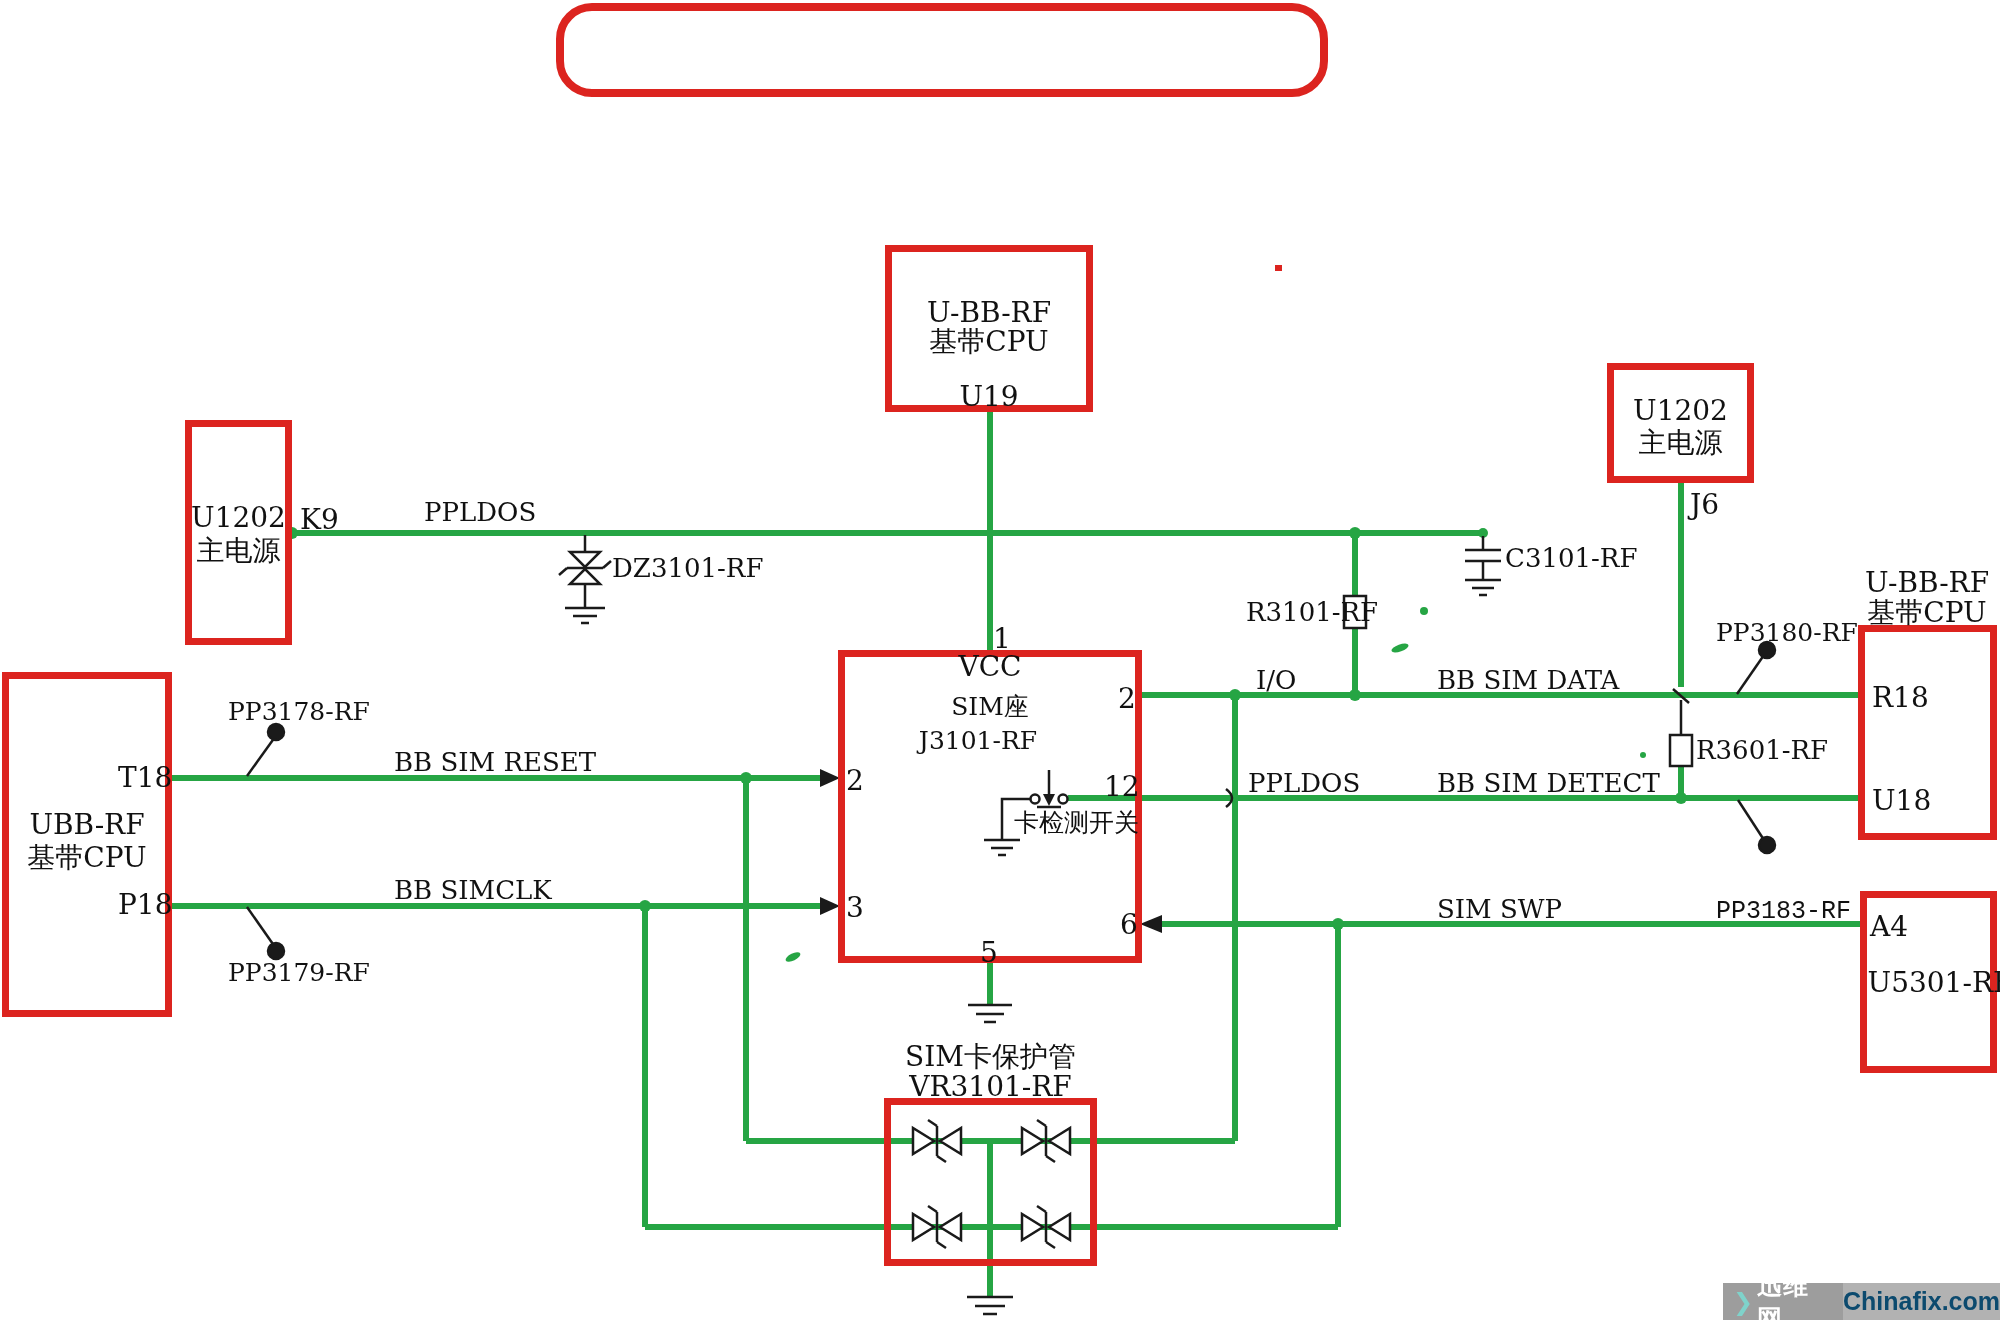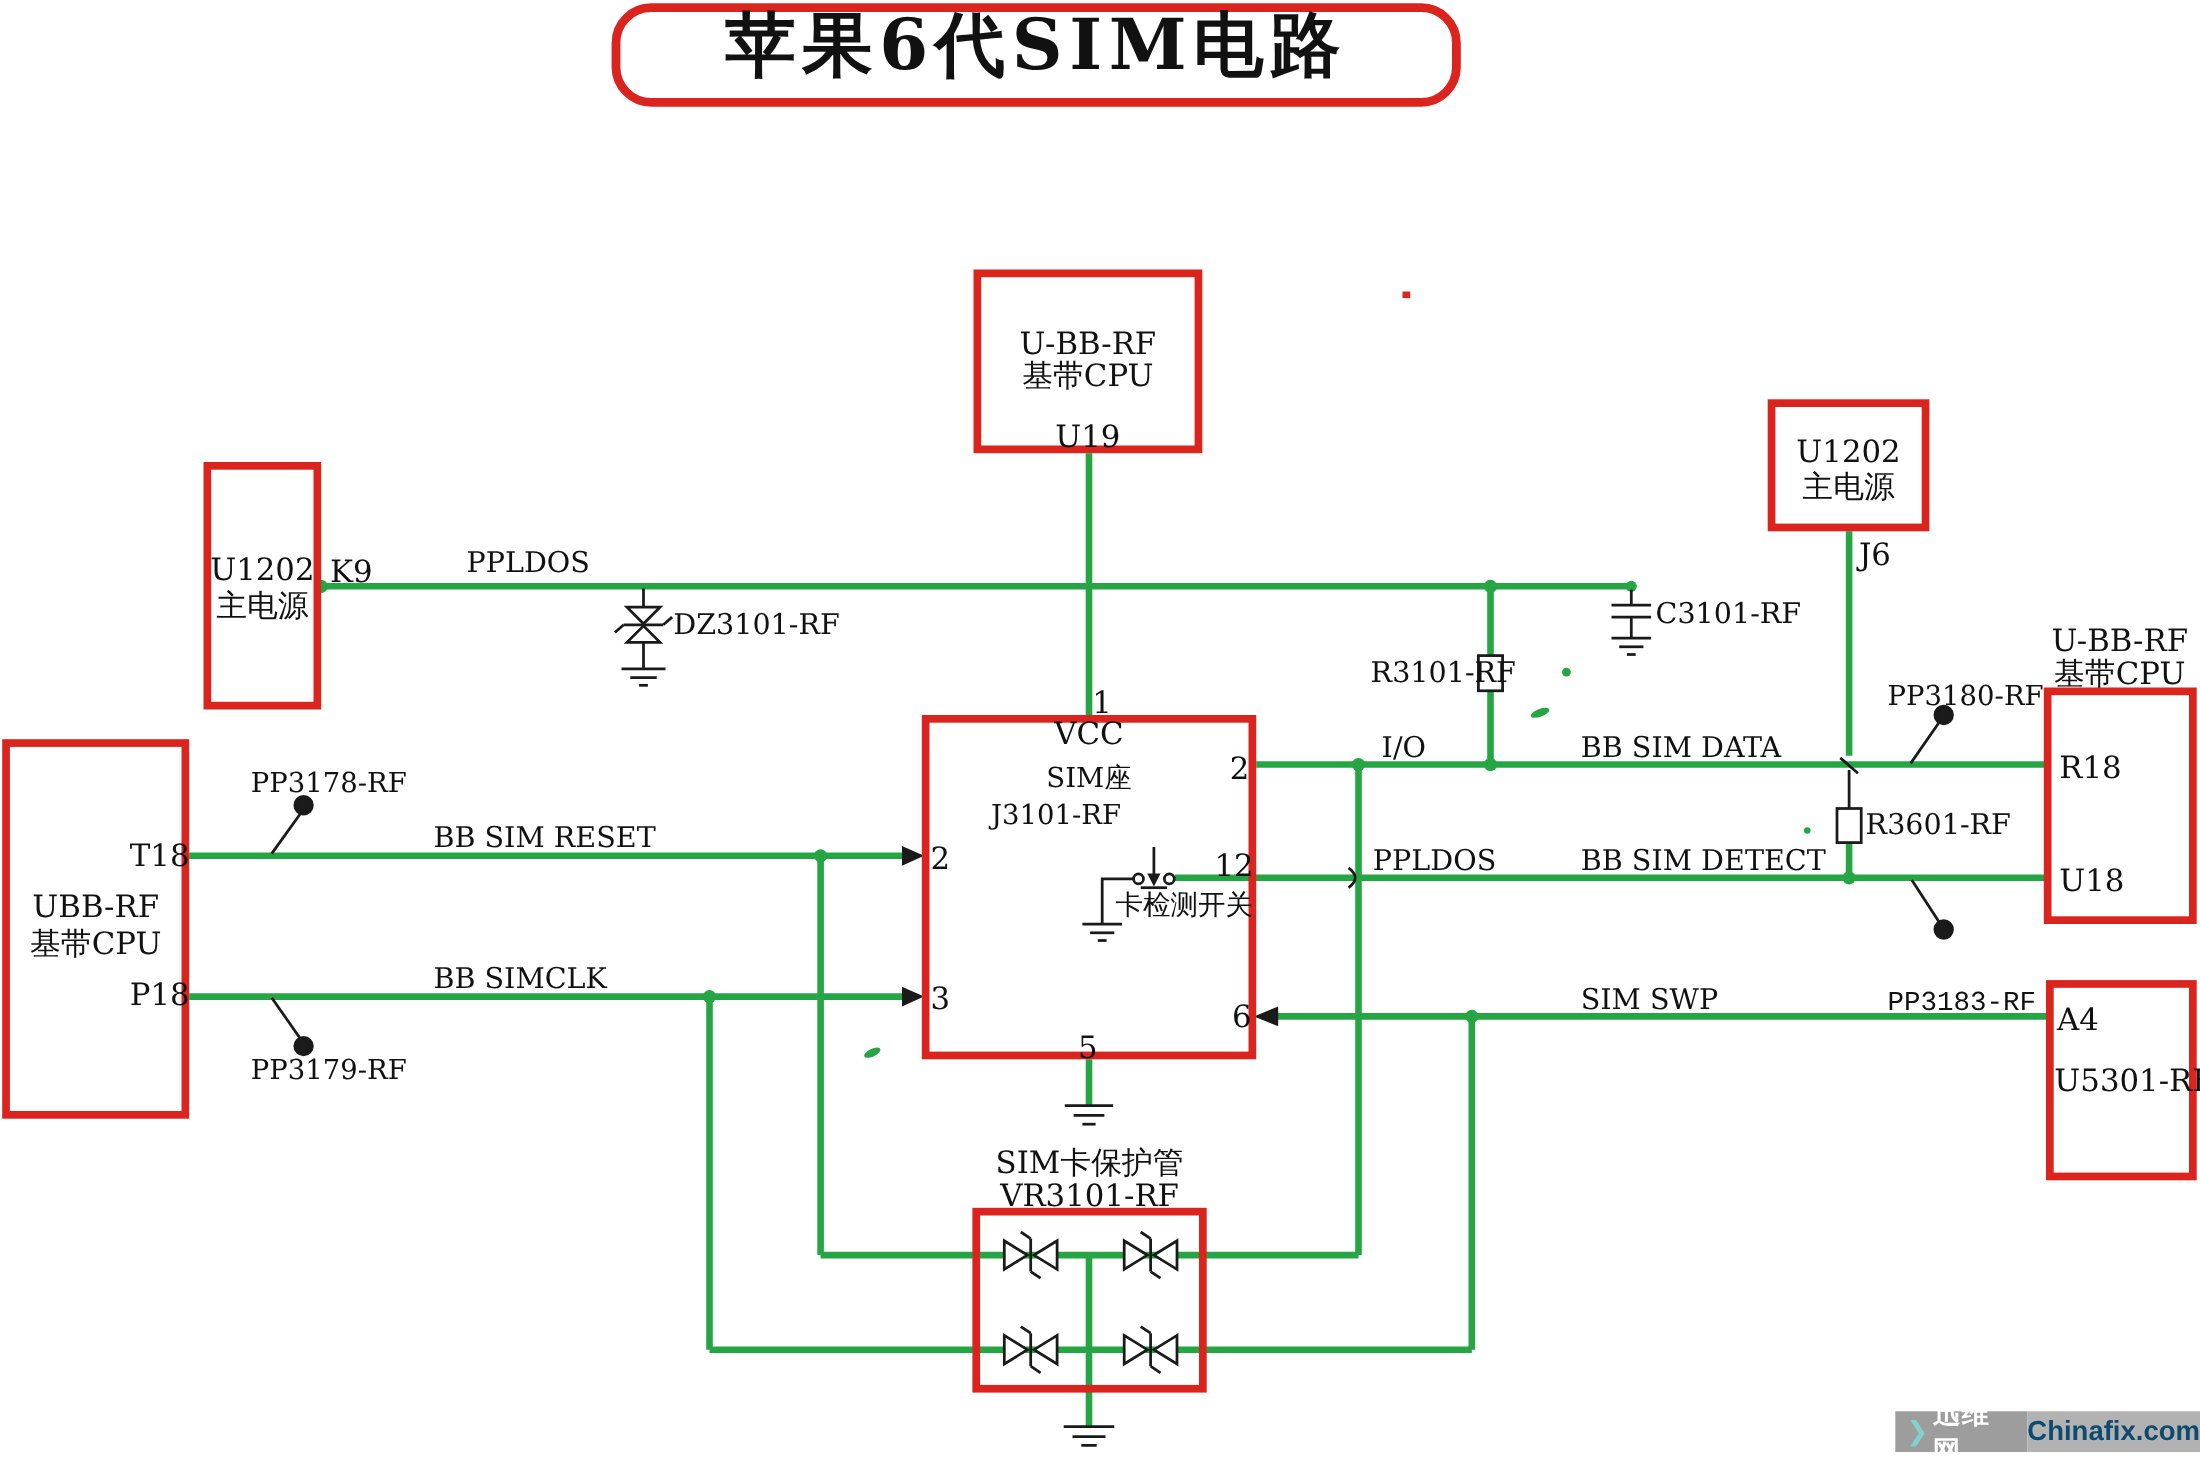--- a/index.html
+++ b/index.html
@@ -175,21 +175,20 @@
     <g>
       <rect x="1275" y="265" width="7" height="6" fill="#dc241f"></rect>
       <ellipse cx="1400" cy="648" rx="9" ry="3.5" fill="#26a544" transform="rotate(-20 1400 648)"></ellipse>
       <circle cx="1424" cy="611" r="4" fill="#26a544"></circle>
       <ellipse cx="793" cy="957" rx="8" ry="3.5" fill="#26a544" transform="rotate(-25 793 957)"></ellipse>
       <circle cx="1643" cy="755" r="3" fill="#26a544"></circle>
     </g>
   </svg>
 
   <div id="title-outline"></div>
-  <div id="title-text" class="lbl">苹果6代SIM电路</div>
 
   <div class="box" style="left:885px;top:245px;width:208px;height:167px;"></div>
   <span class="lbl pin ctr" style="left:885px;top:298px;width:208px;">U-BB-RF</span>
   <span class="lbl pin ctr" style="left:885px;top:327px;width:208px;">基带CPU</span>
   <span class="lbl pin ctr" style="left:885px;top:382px;width:208px;">U19</span>
 
   <div class="box" style="left:185px;top:420px;width:107px;height:225px;"></div>
   <span class="lbl pin ctr" style="left:185px;top:503px;width:107px;">U1202</span>
   <span class="lbl pin ctr" style="left:185px;top:536px;width:107px;">主电源</span>
   <span class="lbl pin" style="left:300px;top:505px;">K9</span>
@@ -202,21 +201,21 @@
   <div class="box" style="left:2px;top:672px;width:170px;height:345px;"></div>
   <span class="lbl pin ctr" style="left:2px;top:810px;width:170px;">UBB-RF</span>
   <span class="lbl pin ctr" style="left:2px;top:843px;width:170px;">基带CPU</span>
   <span class="lbl pin" style="left:118px;top:763px;">T18</span>
   <span class="lbl pin" style="left:118px;top:890px;">P18</span>
 
   <div class="box" style="left:838px;top:650px;width:304px;height:313px;"></div>
   <span class="lbl pin" style="left:993px;top:624px;">1</span>
   <span class="lbl pin ctr" style="left:910px;top:652px;width:160px;">VCC</span>
   <span class="lbl big ctr" style="left:838px;top:694px;width:304px;">SIM座</span>
-  <span class="lbl big ctr" style="left:796px;top:728px;width:304px;padding-left:12px;">J3101-RF</span>
+  <span class="lbl big ctr" style="left:814px;top:728px;width:304px;padding-left:12px;">J3101-RF</span>
   <span class="lbl pin" style="left:1118px;top:684px;">2</span>
   <span class="lbl pin" style="left:1104px;top:772px;">12</span>
   <span class="lbl pin" style="left:1120px;top:910px;">6</span>
   <span class="lbl pin" style="left:846px;top:766px;">2</span>
   <span class="lbl pin" style="left:846px;top:893px;">3</span>
   <span class="lbl pin" style="left:980px;top:938px;">5</span>
   <span class="lbl small" style="left:1014px;top:810px;">卡检测开关</span>
 
   <div class="box" style="left:1858px;top:625px;width:139px;height:215px;"></div>
   <span class="lbl pin ctr" style="left:1856px;top:568px;width:142px;">U-BB-RF</span>

